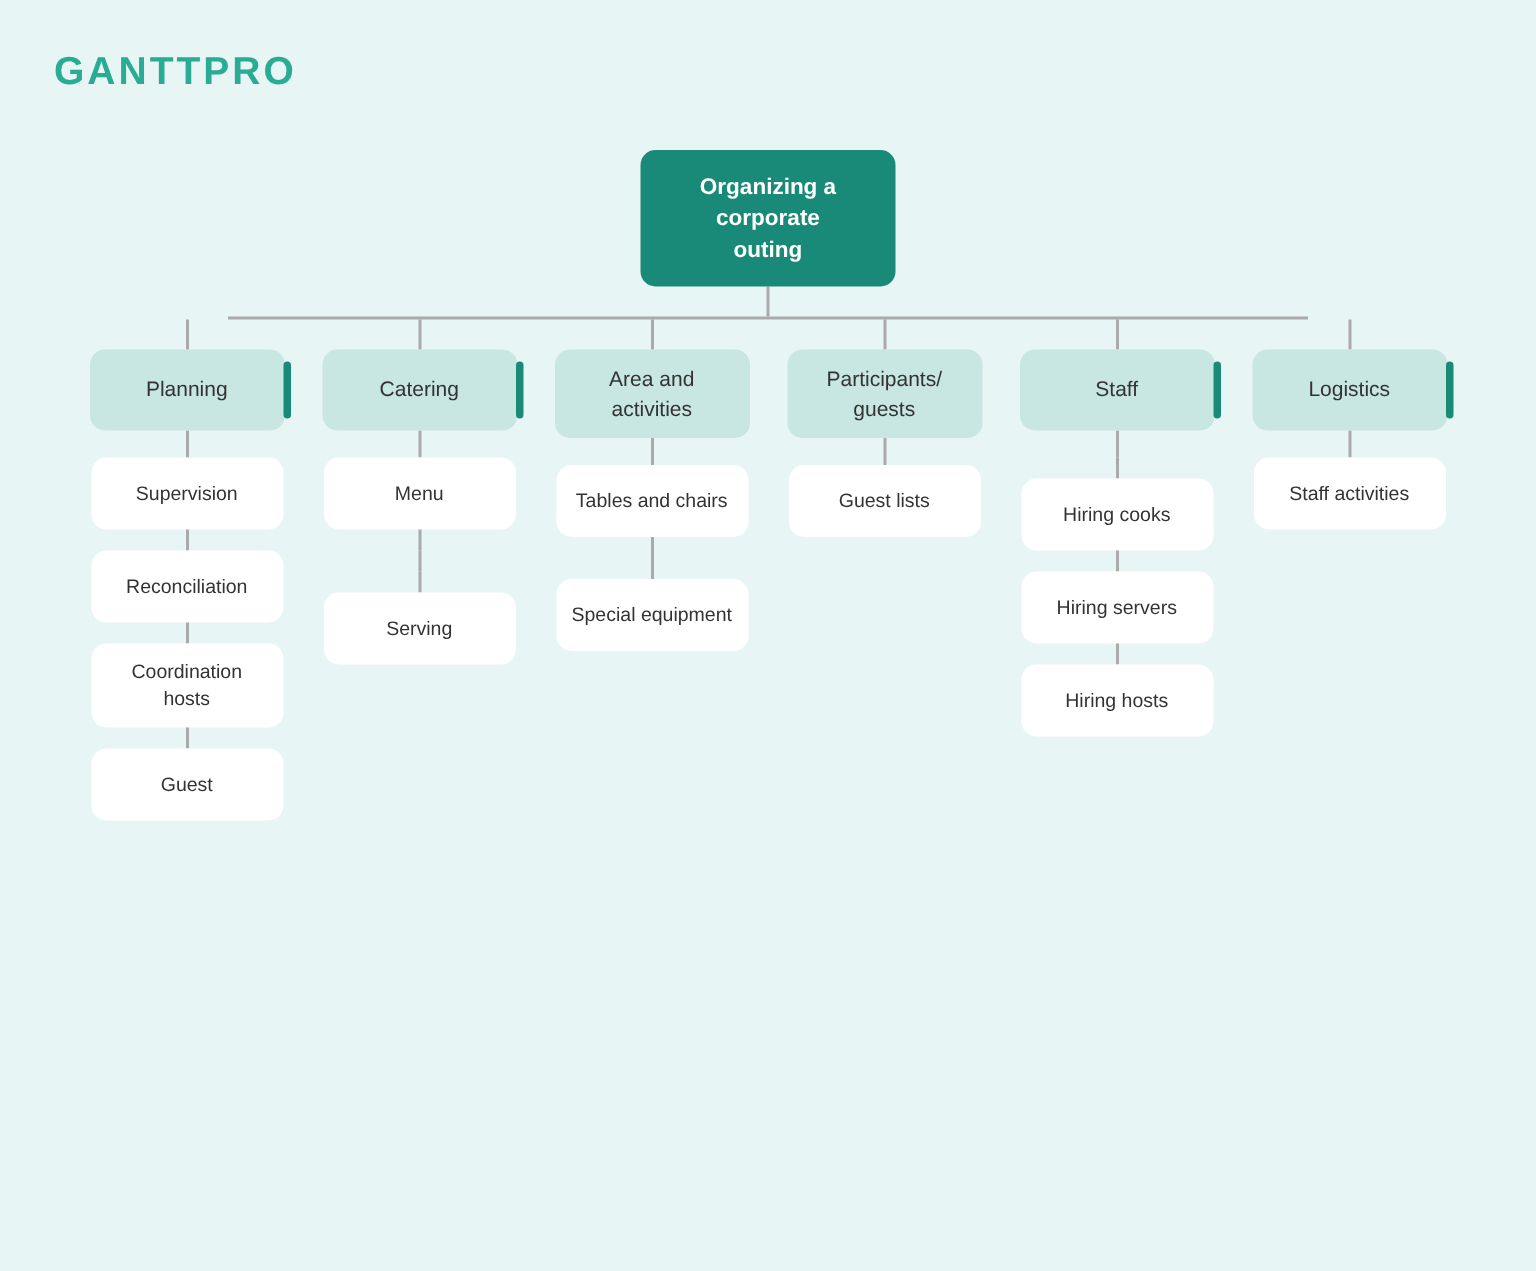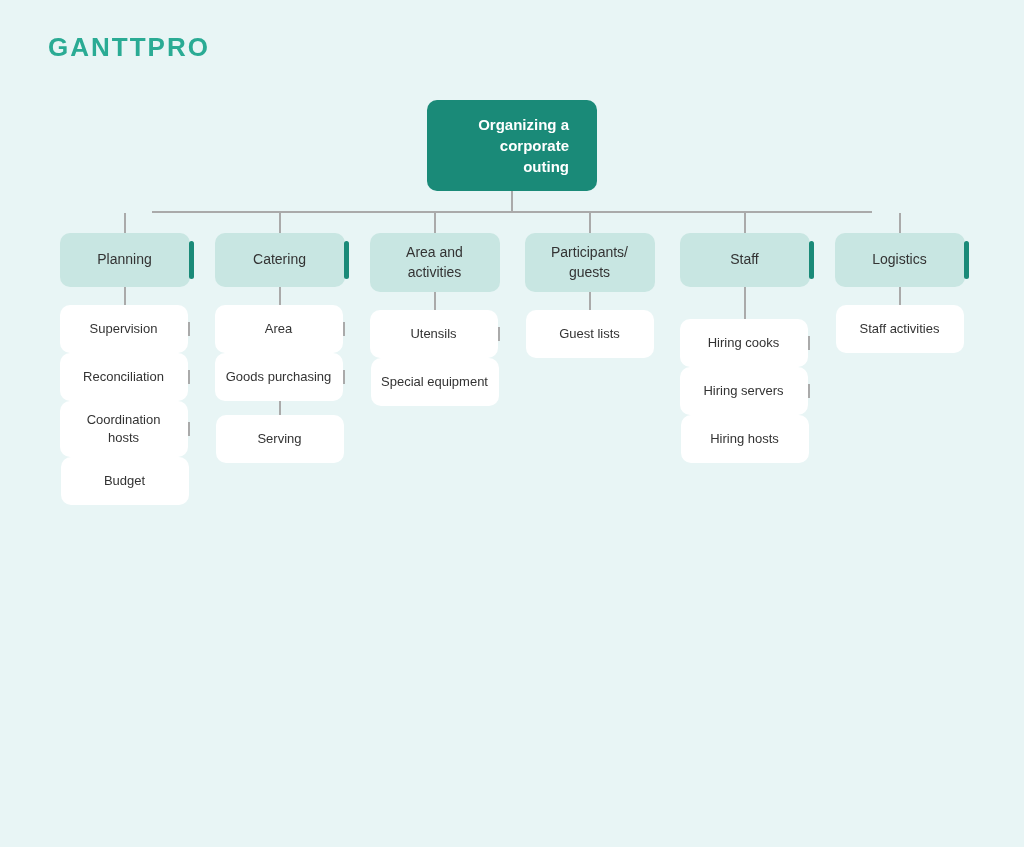--- a/index.html
+++ b/index.html
@@ -8,21 +8,21 @@
       font-family: 'Segoe UI', Arial, sans-serif;
       width: 1024px;
       height: 847px;
       overflow: hidden;
       position: relative;
     }
 
     .logo {
       position: absolute;
       top: 32px;
-      left: 48px;
+      left: 36px;
       font-size: 26px;
       font-weight: 800;
       letter-spacing: 2px;
       color: #2aab94;
       font-family: Arial, sans-serif;
     }
 
     .chart-container {
       position: absolute;
       top: 100px;
@@ -35,21 +35,21 @@
     }
 
     
     .root-node {
       background: #1a8a78;
       color: white;
       border-radius: 10px;
       padding: 14px 28px;
       font-size: 15px;
       font-weight: 700;
-      text-align: right;
+      text-align: center;
       width: 170px;
       line-height: 1.4;
       position: relative;
       z-index: 2;
     }
 
     
     .root-to-children-line {
       width: 2px;
       height: 20px;
@@ -154,21 +154,21 @@
 
     .level2-list {
       display: flex;
       flex-direction: column;
       align-items: center;
       gap: 0;
     }
 
     .level2-item {
       display: flex;
-      flex-direction: row;
+      flex-direction: column;
       align-items: center;
     }
 
   </style>
 </head>
 <body>
 
 <div class="logo">GANTTPRO</div>
 
 <div class="chart-container">
@@ -193,52 +193,54 @@
           </div>
           <div class="level2-item">
             <div class="level2-node">Reconciliation</div>
             <div class="v-line-small"></div>
           </div>
           <div class="level2-item">
             <div class="level2-node">Coordination hosts</div>
             <div class="v-line-small"></div>
           </div>
           <div class="level2-item">
-            <div class="level2-node">Budget</div>
+            <div class="level2-node">Guest</div>
           </div>
         </div>
       </div>
       <div class="level1-col">
         <div class="v-line-top"></div>
         <div class="level1-node has-accent">Catering</div>
         <div class="v-line-mid"></div>
         <div class="level2-list">
           <div class="level2-item">
-            <div class="level2-node">Area</div>
-            <div class="v-line-small"></div>
-          </div>
-          <div class="level2-item">
-            <div class="level2-node">Goods purchasing</div>
+            <div class="level2-node">Menu</div>
+            <div class="v-line-small"></div>
+          </div>
+          <div class="level2-item">
             <div class="v-line-small"></div>
           </div>
           <div class="level2-item">
             <div class="v-line-small"></div>
           </div>
           <div class="level2-item">
             <div class="level2-node">Serving</div>
           </div>
         </div>
       </div>
       <div class="level1-col">
         <div class="v-line-top"></div>
         <div class="level1-node">Area and activities</div>
         <div class="v-line-mid"></div>
         <div class="level2-list">
           <div class="level2-item">
-            <div class="level2-node">Utensils</div>
+            <div class="level2-node">Tables and chairs</div>
+            <div class="v-line-small"></div>
+          </div>
+          <div class="level2-item">
             <div class="v-line-small"></div>
           </div>
           <div class="level2-item">
             <div class="level2-node">Special equipment</div>
           </div>
         </div>
       </div>
       <div class="level1-col">
         <div class="v-line-top"></div>
         <div class="level1-node">Participants/ guests</div>

